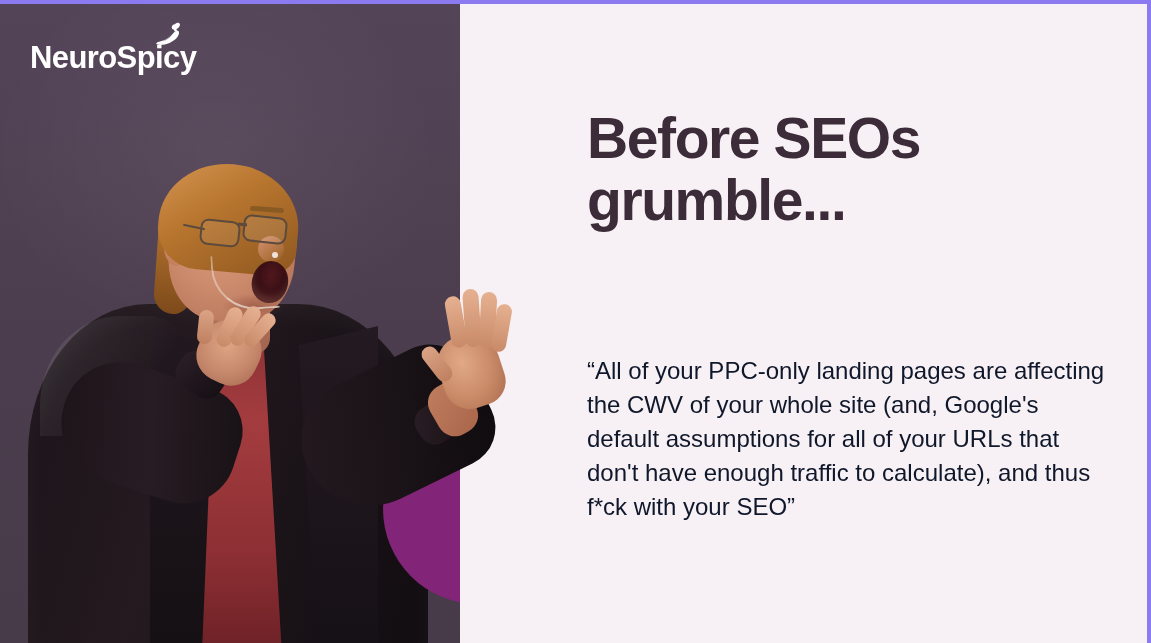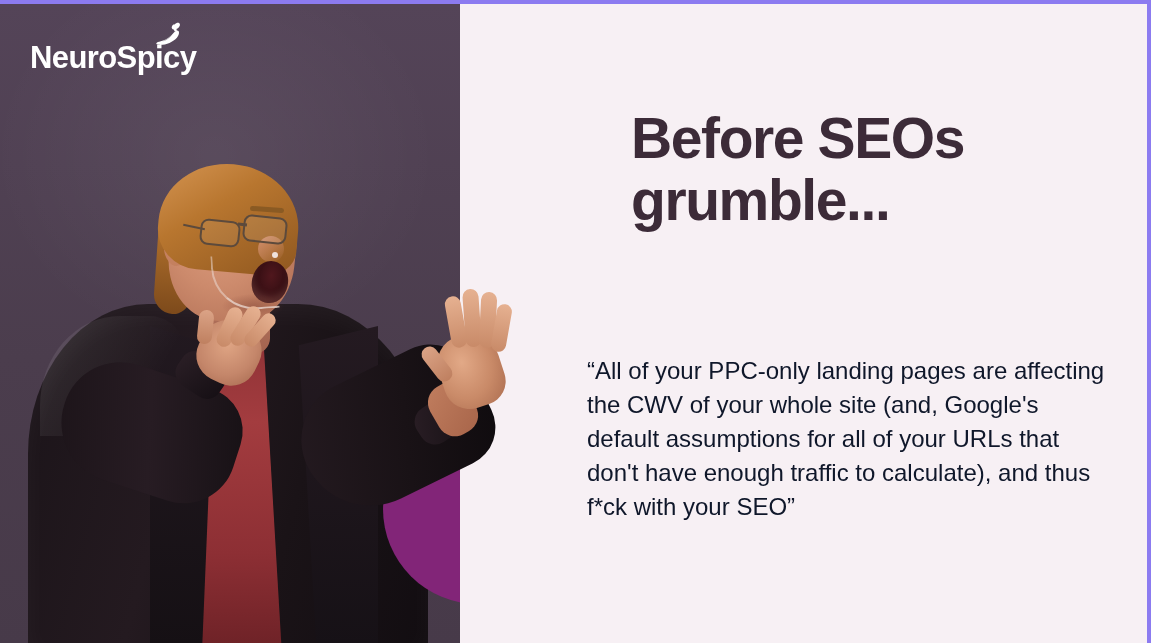--- a/index.html
+++ b/index.html
@@ -294,21 +294,20 @@
   }
   .headline {
     position:absolute;
     left:127px; top:104px;
     width:470px;
     font-size:57px;
     font-weight:700;
     line-height:1.08;
     letter-spacing:-1.4px;
     color:#3C2B38;
-    margin-left:44px;
   }
   .body-quote {
     position:absolute;
     left:127px; top:350px;
     width:520px;
     font-size:24px;
     font-weight:400;
     line-height:1.42;
     color:#0f172a;
     white-space:pre-line;

